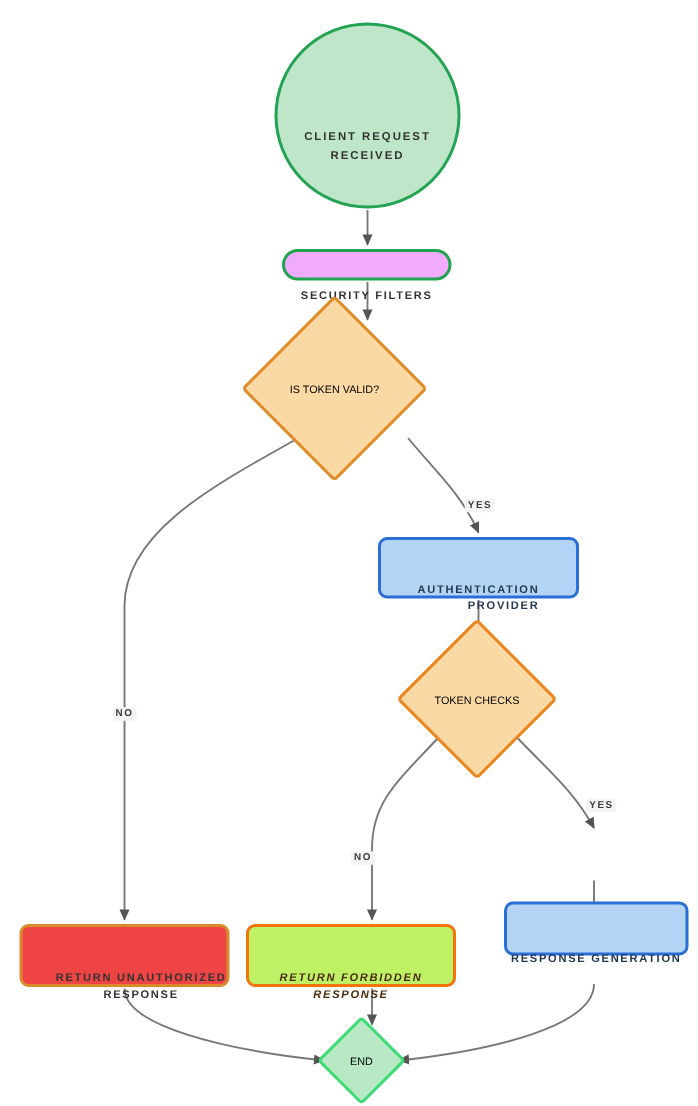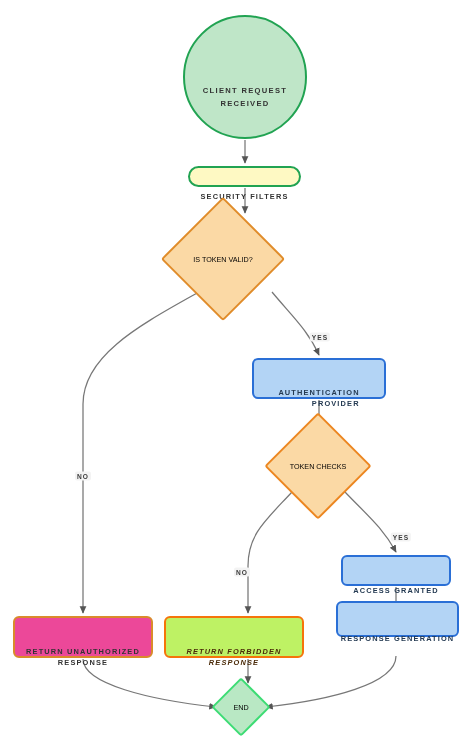--- a/index.html
+++ b/index.html
@@ -33,21 +33,21 @@
     border-radius:50%;
     background:#bfe6c8;
     border:2.6px solid #21a352;
   }
   .n-start .lbl{letter-spacing:1.3px;line-height:13px;font-size:7.6px;}
 
   
   .n-pill{
     left:188px;top:166px;width:113px;height:21px;
     border-radius:11px;
-    background:#fef9c3;
+    background:#f0abfc;
     border:2.2px solid #21a352;
   }
 
   
   .diamond{position:absolute;text-decoration:underline;}
   .diamond .dshape{position:absolute;left:0;top:0;width:100%;height:100%;
     transform:rotate(45deg);box-sizing:border-box;border-radius:3px;}
   .diamond .lbl{position:absolute;left:0;top:0;width:100%;height:100%;
     display:flex;align-items:center;justify-content:center;}
 
@@ -70,21 +70,21 @@
     border-radius:6px;
   }
   .n-blue .lbl{color:#243a52;text-align:right;}
   .n-auth{left:252px;top:358px;width:134px;height:41px;}
   .n-granted{left:341px;top:555px;width:110px;height:31px;}
   .n-respgen{left:336px;top:601px;width:123px;height:36px;}
 
   
   .n-unauth{
     left:13px;top:616px;width:140px;height:42px;
-    background:#ec4899;border:2.2px solid #d98b2b;border-radius:6px;
+    background:#ef4444;border:2.2px solid #d98b2b;border-radius:6px;justify-content:flex-end;
   }
   .n-forbid{
     left:164px;top:616px;width:140px;height:42px;
     background:#bef264;border:2.2px solid #f5740a;border-radius:6px;font-style:italic;
   }
   .n-forbid .lbl{color:#4a2a08;}
 
   
   .elabel{
     position:absolute;
@@ -154,23 +154,20 @@
   <div class="node n-blue n-auth">
     <span class="lbl">AUTHENTICATION
 PROVIDER</span>
   </div>
 
   <div class="diamond n-dec2">
     <div class="dshape"></div>
     <span class="lbl">TOKEN CHECKS</span>
   </div>
 
-  <div class="node n-blue n-granted">
-    <span class="lbl">ACCESS GRANTED</span>
-  </div>
 
   <div class="node n-blue n-respgen">
     <span class="lbl">RESPONSE GENERATION</span>
   </div>
 
   <div class="node n-unauth">
     <span class="lbl">RETURN UNAUTHORIZED
 RESPONSE</span>
   </div>
 

